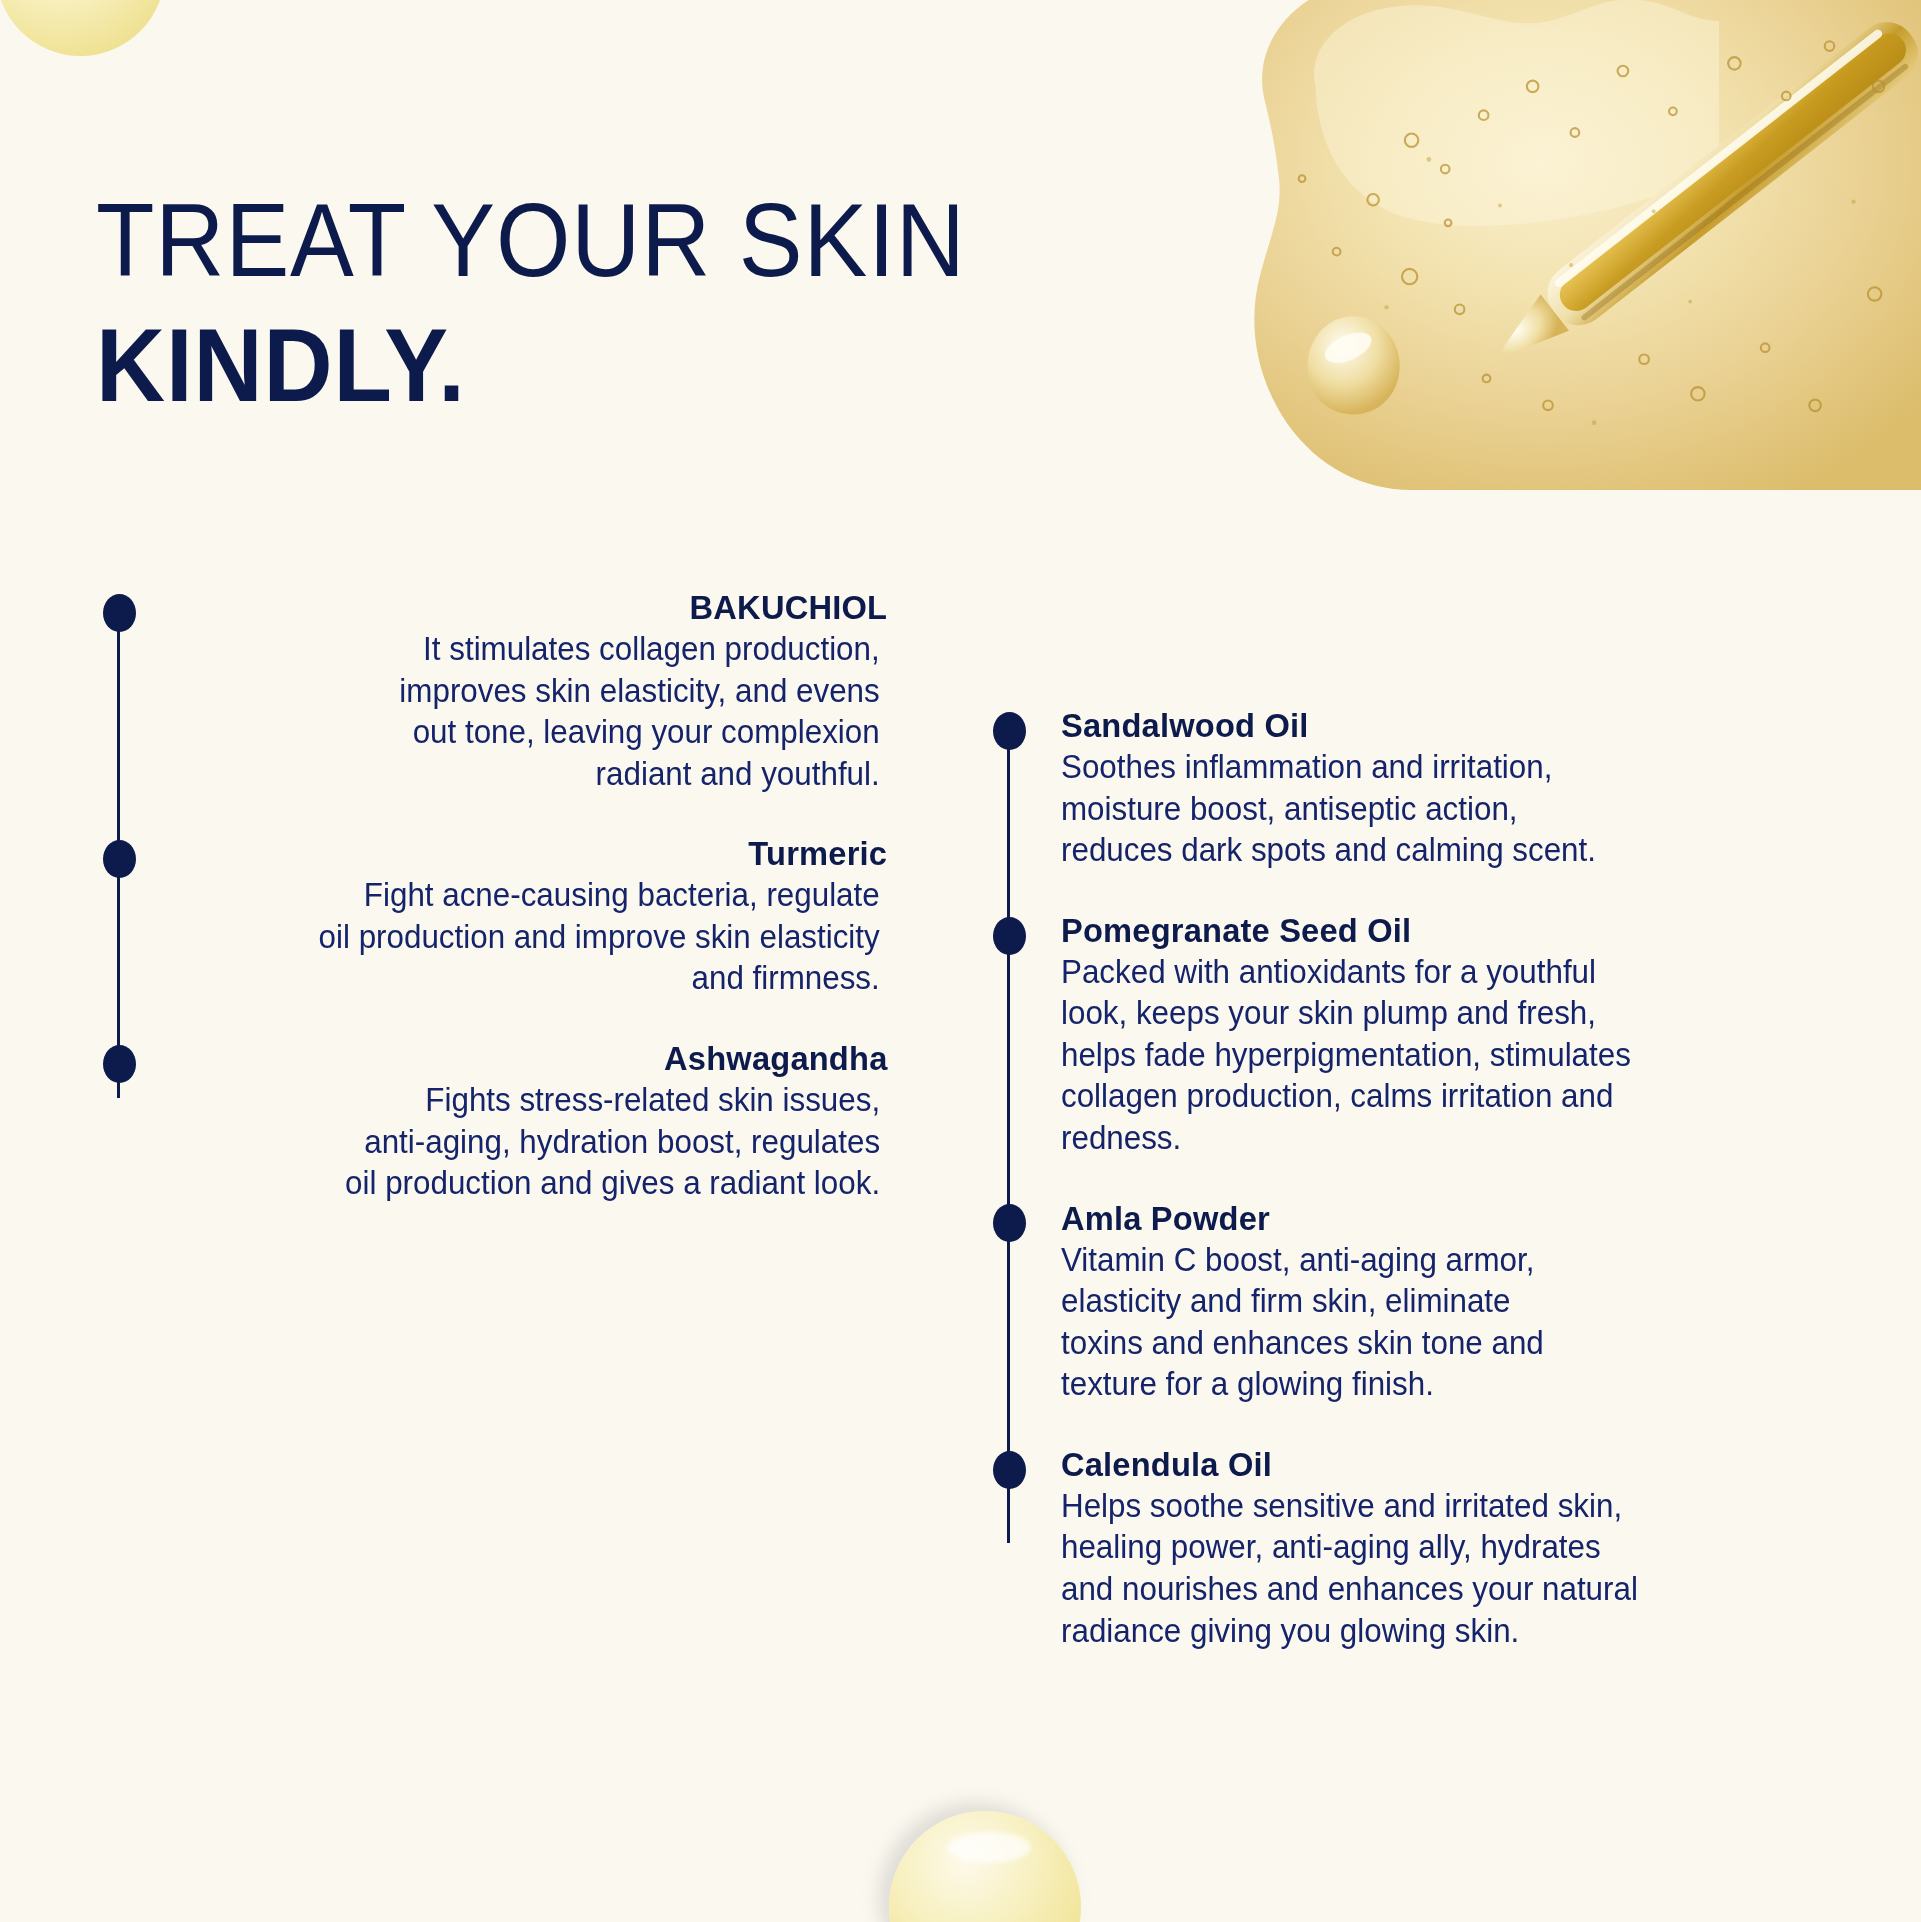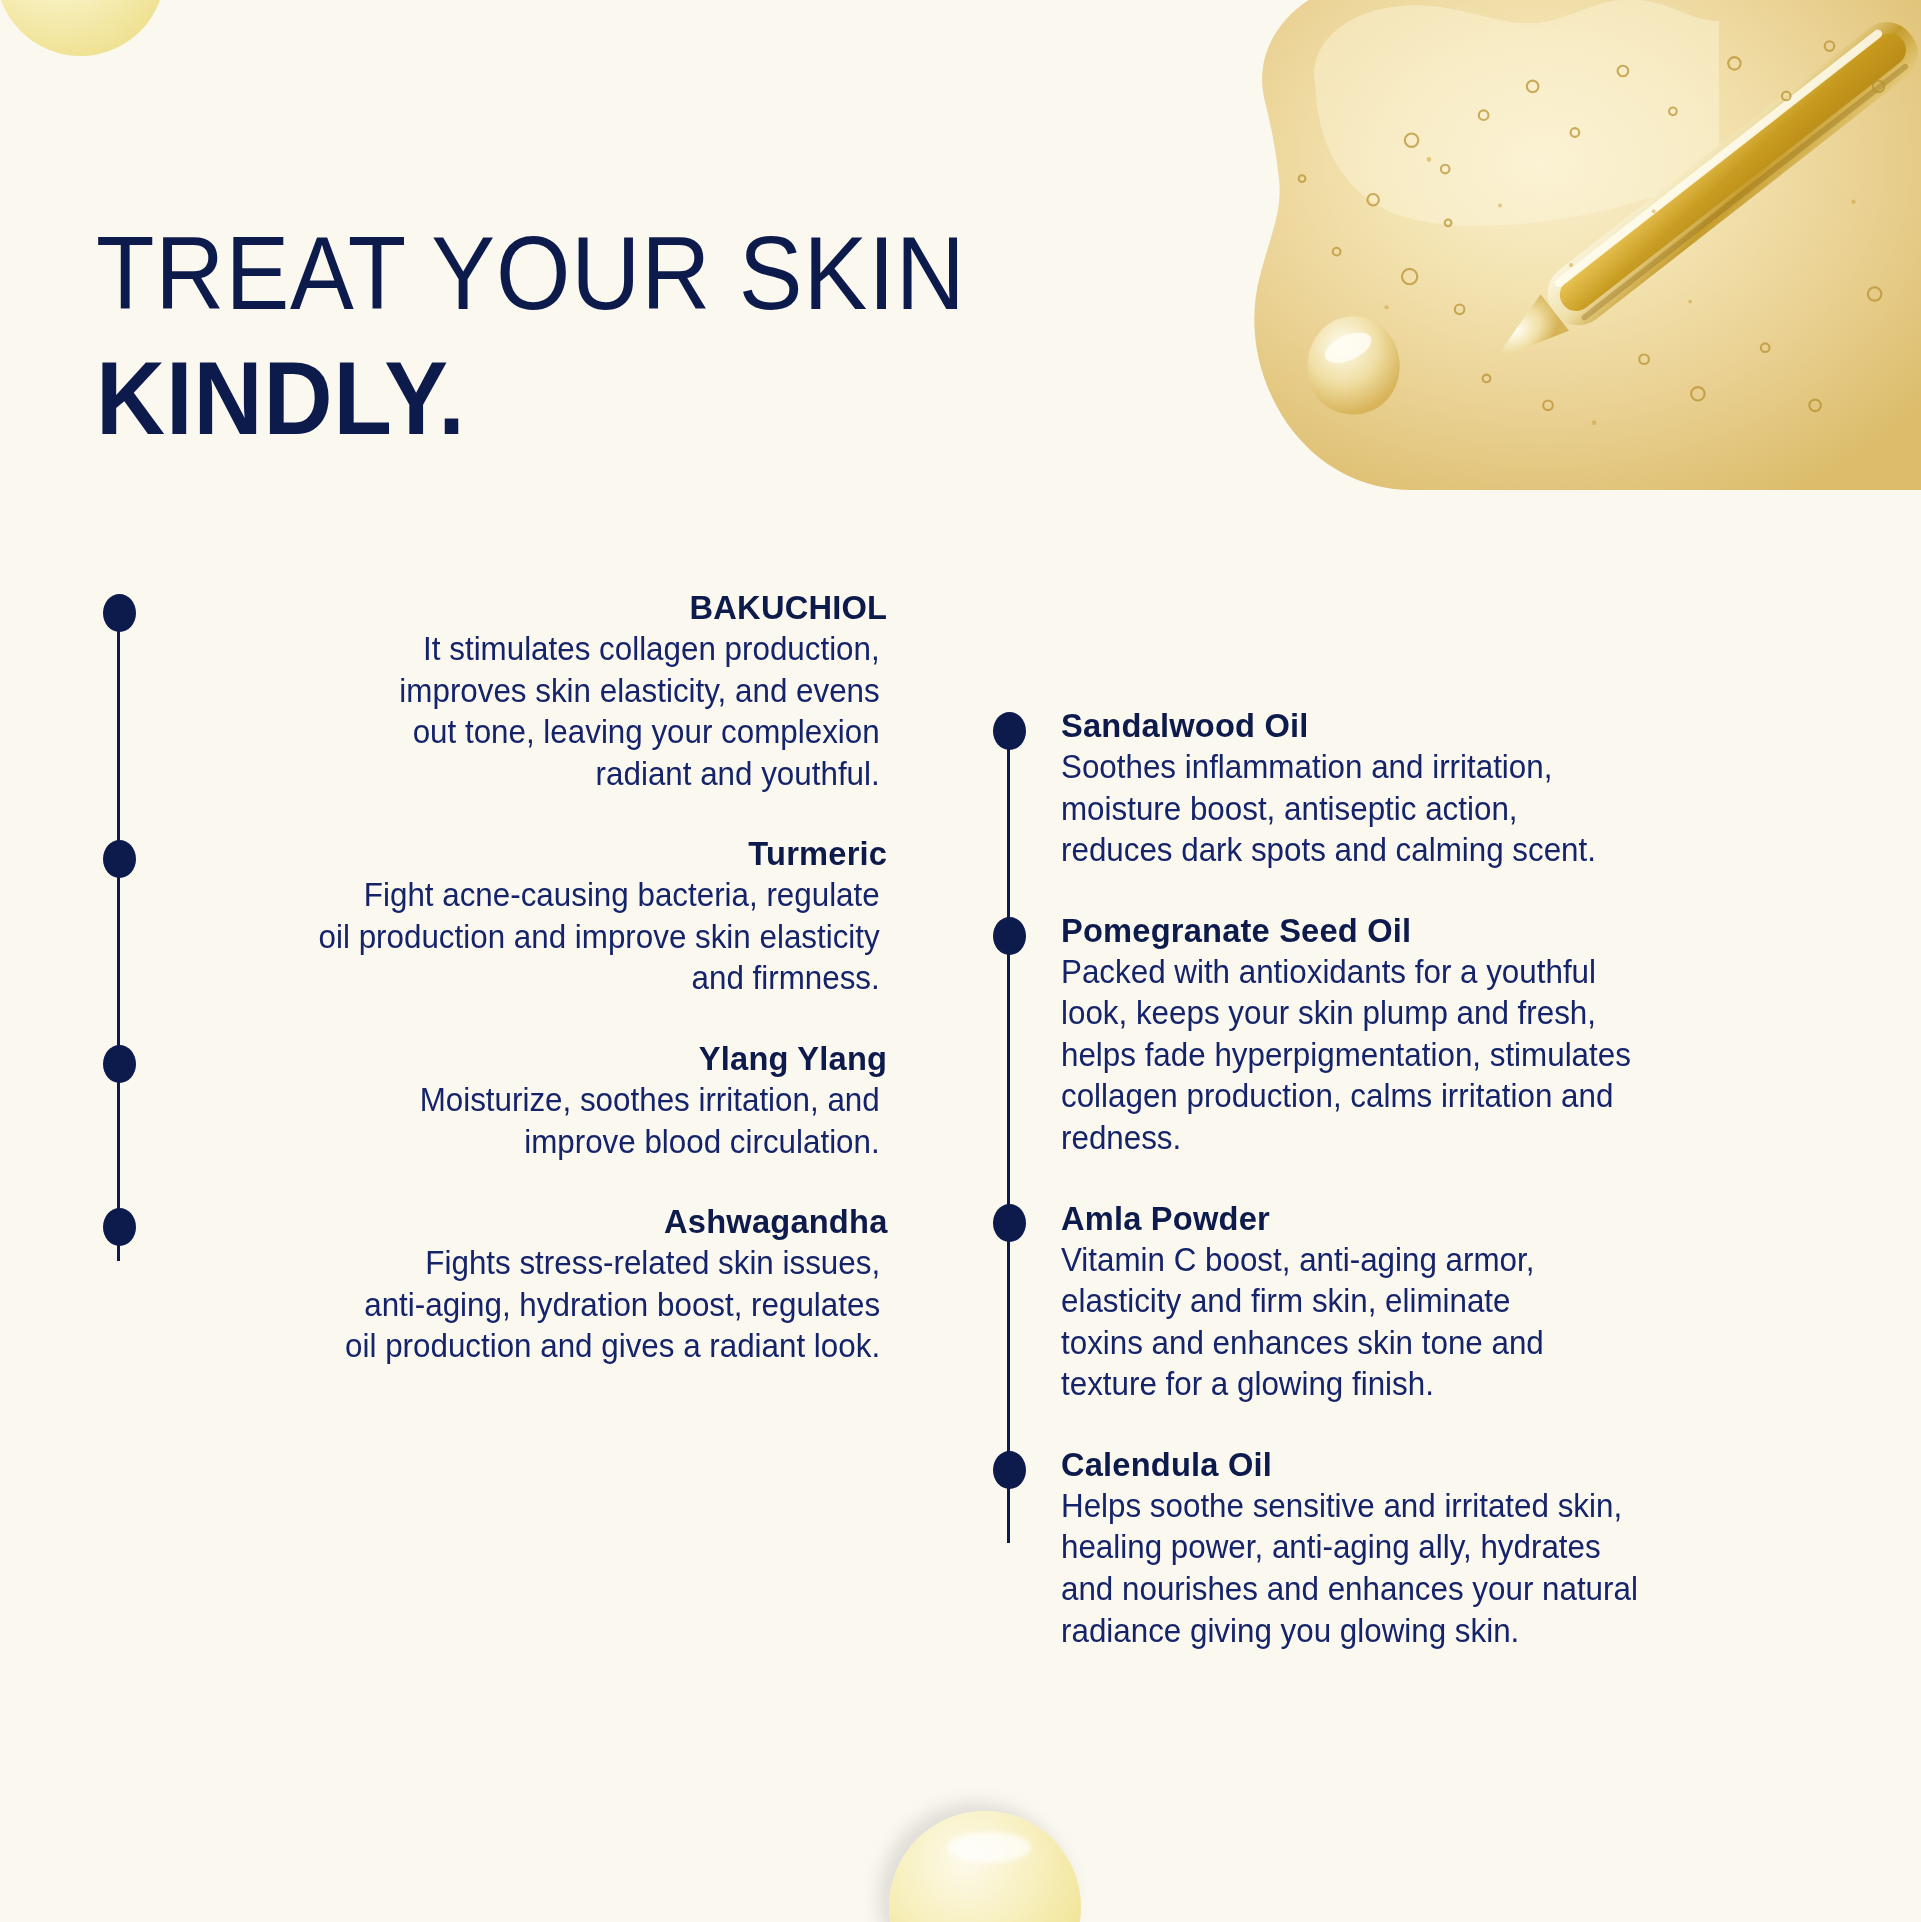--- a/index.html
+++ b/index.html
@@ -41,21 +41,20 @@
   .oil-hero{
     position:absolute; right:-19px; top:-29px;
     width:980px; height:519px;
     pointer-events:none;
   }
 
   
   .headline{
     position:absolute; left:96px; top:188px;
     color:#0d1b4c;
-    margin-top:33px;
   }
   .headline .l1{
     display:block;
     font-size:104px;
     line-height:1.0;
     font-weight:300;
     letter-spacing:1px;
     color:#0d1b4c;
     white-space:nowrap;
     transform:scaleX(.92);
@@ -245,26 +244,20 @@
 
   <div class="item">
     <span class="bullet"></span>
     <h3>Turmeric</h3>
     <p>Fight acne-causing bacteria, regulate
 oil production and improve skin elasticity
 and firmness.</p>
   </div>
 
 
-  <div class="item">
-    <span class="bullet"></span>
-    <h3>Ylang Ylang</h3>
-    <p>Moisturize, soothes irritation, and
-improve blood circulation.</p>
-  </div>
 
   <div class="item indent-sm">
     <span class="bullet"></span>
     <h3>Ashwagandha</h3>
     <p>Fights stress-related skin issues,
 anti-aging, hydration boost, regulates
 oil production and gives a radiant look.</p>
   </div>
 </div>
 

